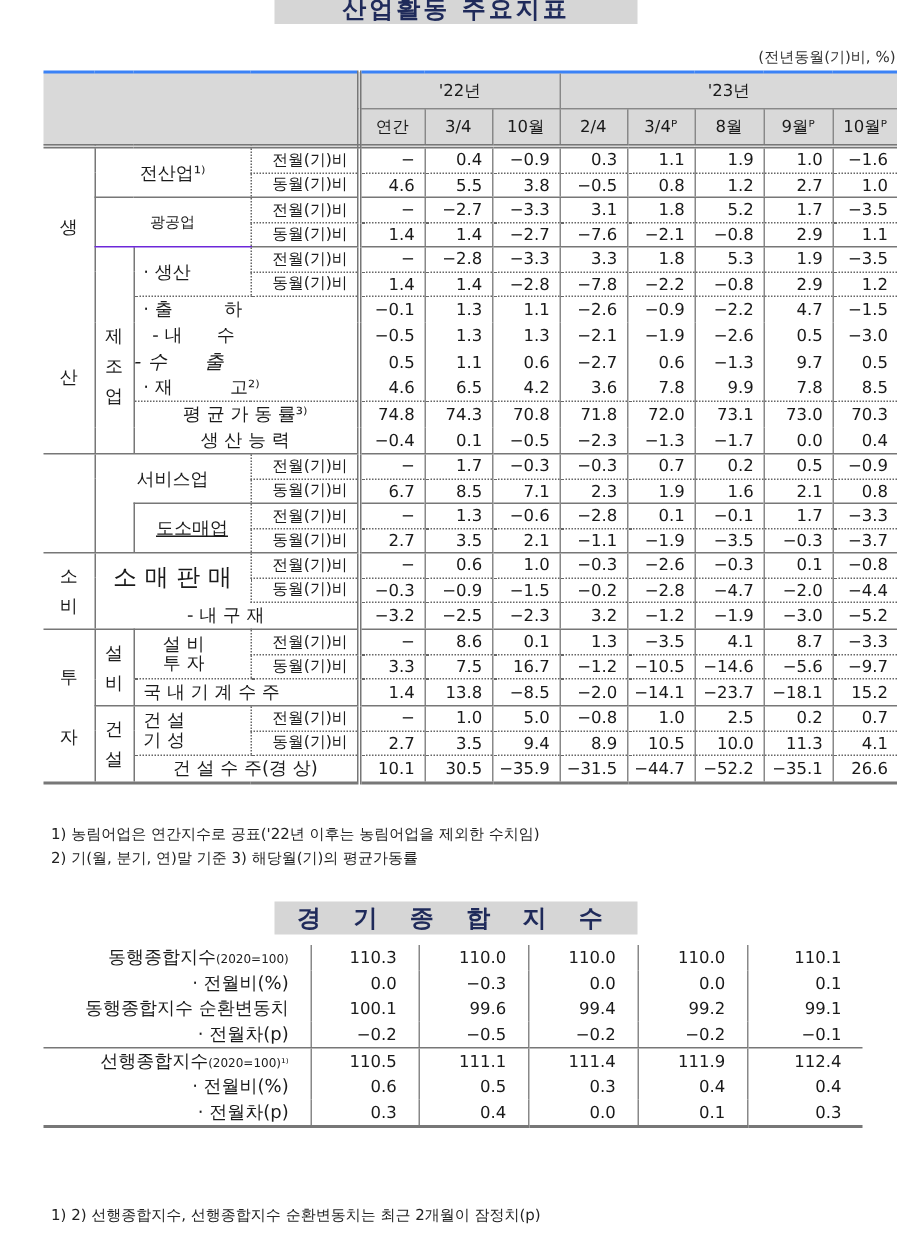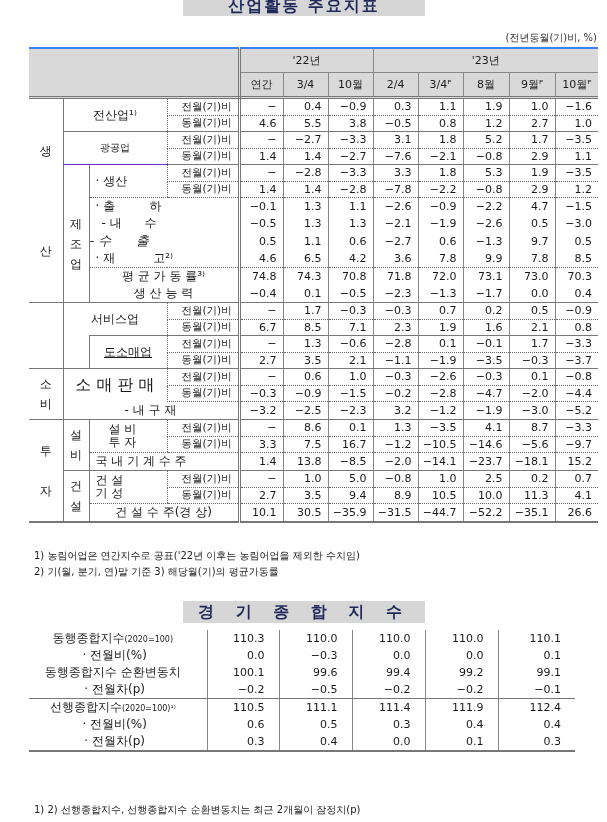--- a/index.html
+++ b/index.html
@@ -30,21 +30,21 @@
   #t1 .bdl { border-left:1px solid #777; }
   #t1 .last { border-bottom:2px solid #777; }
 
   .note { position:absolute; left:34px; font-size:10px; color:#222; }
 
   
   #t2 { left:29px; top:630px; width:546px; table-layout:fixed; }
   #t2 th { background:#d9d9d9; height:33px; text-align:center; font-size:11px; border-left:1px solid #888; border-top:2px solid #777; border-bottom:1px solid #777; }
   #t2 th:first-child { border-left:none; }
   #t2 td { height:16px; font-size:11px; border-left:1px solid #888; text-align:right; padding-right:14px; }
-  #t2 td.lbl { text-align:center; padding-left:4px; border-left:none; font-size:12px; }
+  #t2 td.lbl { text-align:right; padding-left:4px; border-left:none; font-size:12px; }
   #t2 tr.grp-end td { border-bottom:1px solid #777; }
   #t2 tr.last td { border-bottom:2px solid #777; }
   .small { font-size:8px; }
 </style>
 </head>
 <body>
 
 <div class="title-box title-1">산업활동 주요지표</div>
 <div class="unit">(전년동월(기)비, %)</div>
 

